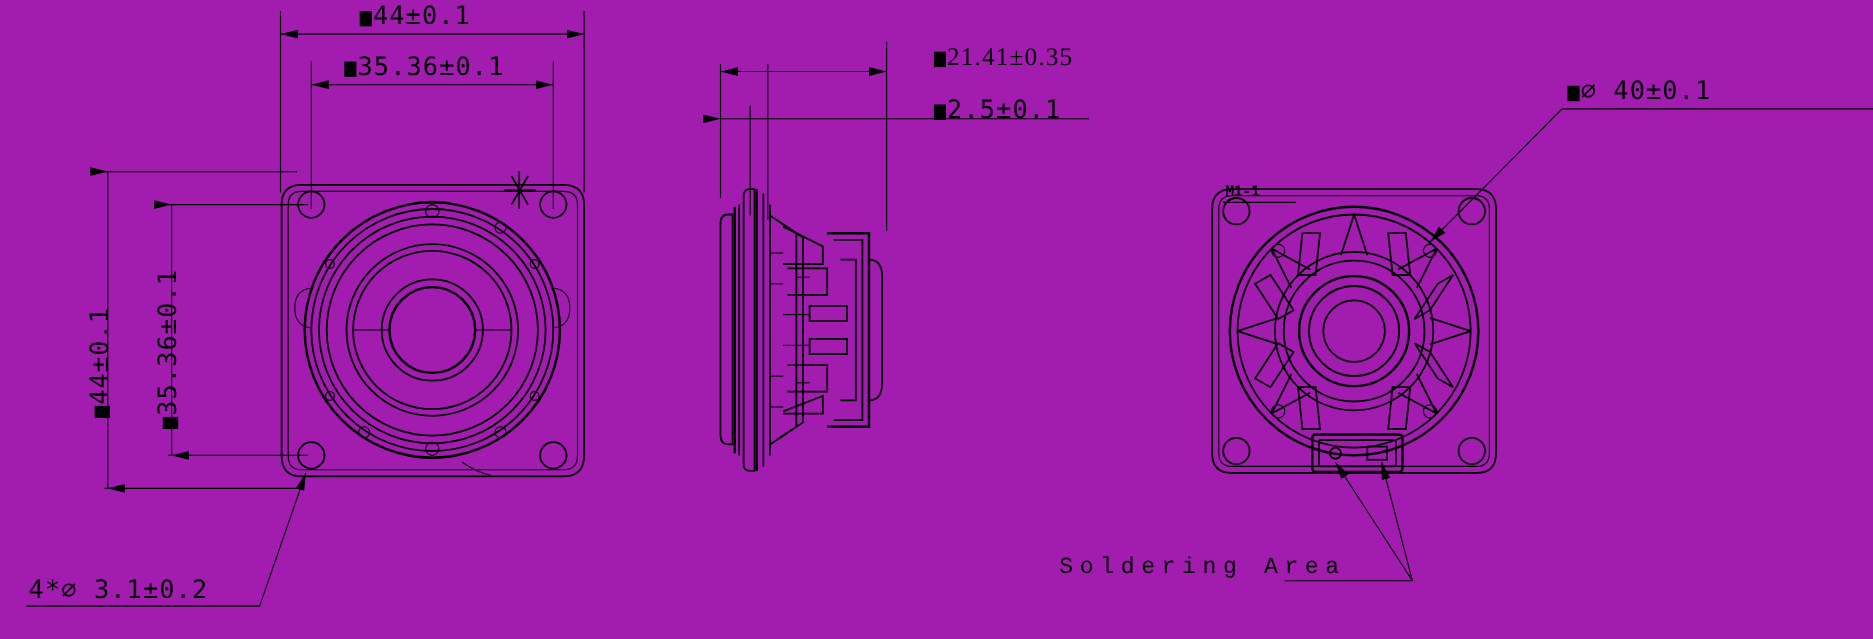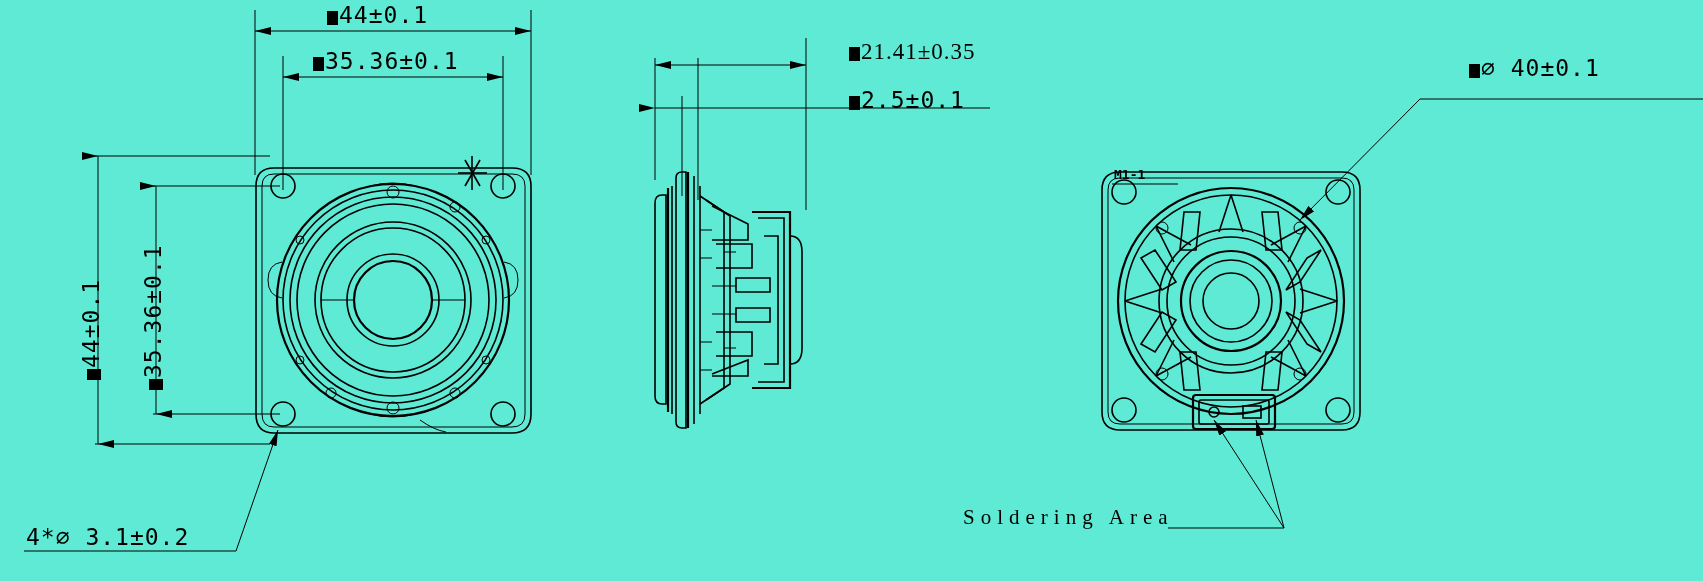--- a/index.html
+++ b/index.html
@@ -1,21 +1,21 @@
 <!DOCTYPE html>
 <html><head>
 <meta charset="utf-8">
 <style>
   html,body{margin:0;padding:0;background:#ffffff;}
   body{font-family:"DejaVu Sans Mono", monospace;}
-  #sheet{position:relative;width:1703px;height:581px;background:#5eead4;overflow:hidden;}
+  #sheet{position:relative;width:1703px;height:581px;background:#a21caf;overflow:hidden;}
   .dimtext{position:absolute;white-space:nowrap;color:#000;font-family:"DejaVu Sans Mono", monospace;font-size:23px;letter-spacing:1px;line-height:1;}
   .sq{display:inline-block;width:11px;height:14px;background:#000;vertical-align:-2px;margin-right:1px;}
   .vtext{position:absolute;color:#000;font-family:"DejaVu Sans Mono", monospace;font-size:23px;letter-spacing:1px;white-space:nowrap;transform-origin:0 0;transform:rotate(-90deg);}
-  .label{position:absolute;white-space:nowrap;color:#000;font-family:Liberation Serif, serif;font-size:21px;letter-spacing:6px;}
+  .label{position:absolute;white-space:nowrap;color:#000;font-family:Liberation Mono, monospace;font-size:21px;letter-spacing:6px;}
   .tiny{position:absolute;white-space:nowrap;color:#000;font-family:"DejaVu Sans Mono", monospace;font-size:13px;font-weight:bold;letter-spacing:0px;}
   svg{position:absolute;left:0;top:0;}
   .ln{stroke:#000;fill:none;}
   .thin{stroke-width:1;}
   .med{stroke-width:1.6;}
   .thick{stroke-width:2.2;}
 </style>
 </head>
 <body>
 
@@ -38,21 +38,21 @@
   </div>
 
   <div class="dimtext" style="left:849px;top:40px;font-family:Liberation Serif, serif;">
     <span class="sq"></span><span>21.41±0.35</span>
   </div>
 
   <div class="dimtext" style="left:849px;top:89px;">
     <span class="sq"></span><span>2.5±0.1</span>
   </div>
 
-  <div class="dimtext" style="left:1425px;top:57px;margin-left:44px;">
+  <div class="dimtext" style="left:1425px;top:72px;">
     <span class="sq"></span><span>⌀ 40±0.1</span>
   </div>
 
   <div class="dimtext" style="left:26px;top:526px;">
     <span>4*⌀ 3.1±0.2</span>
   </div>
 
   <div class="label" style="left:963px;top:505px;">
     <span>Soldering Area</span>
   </div>

